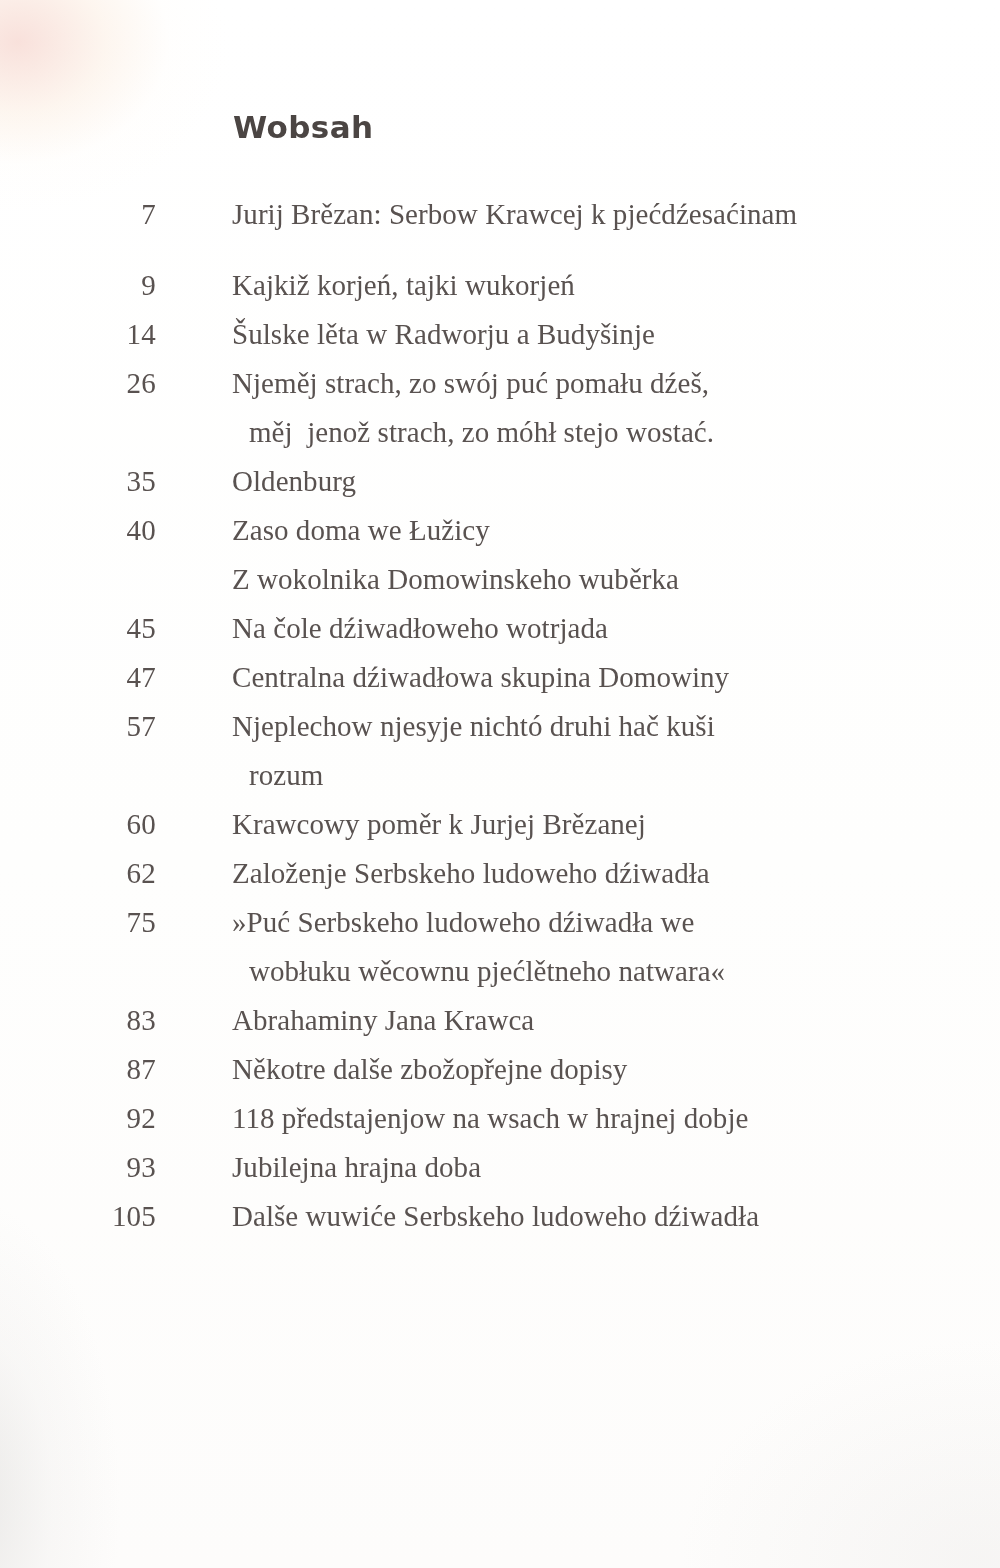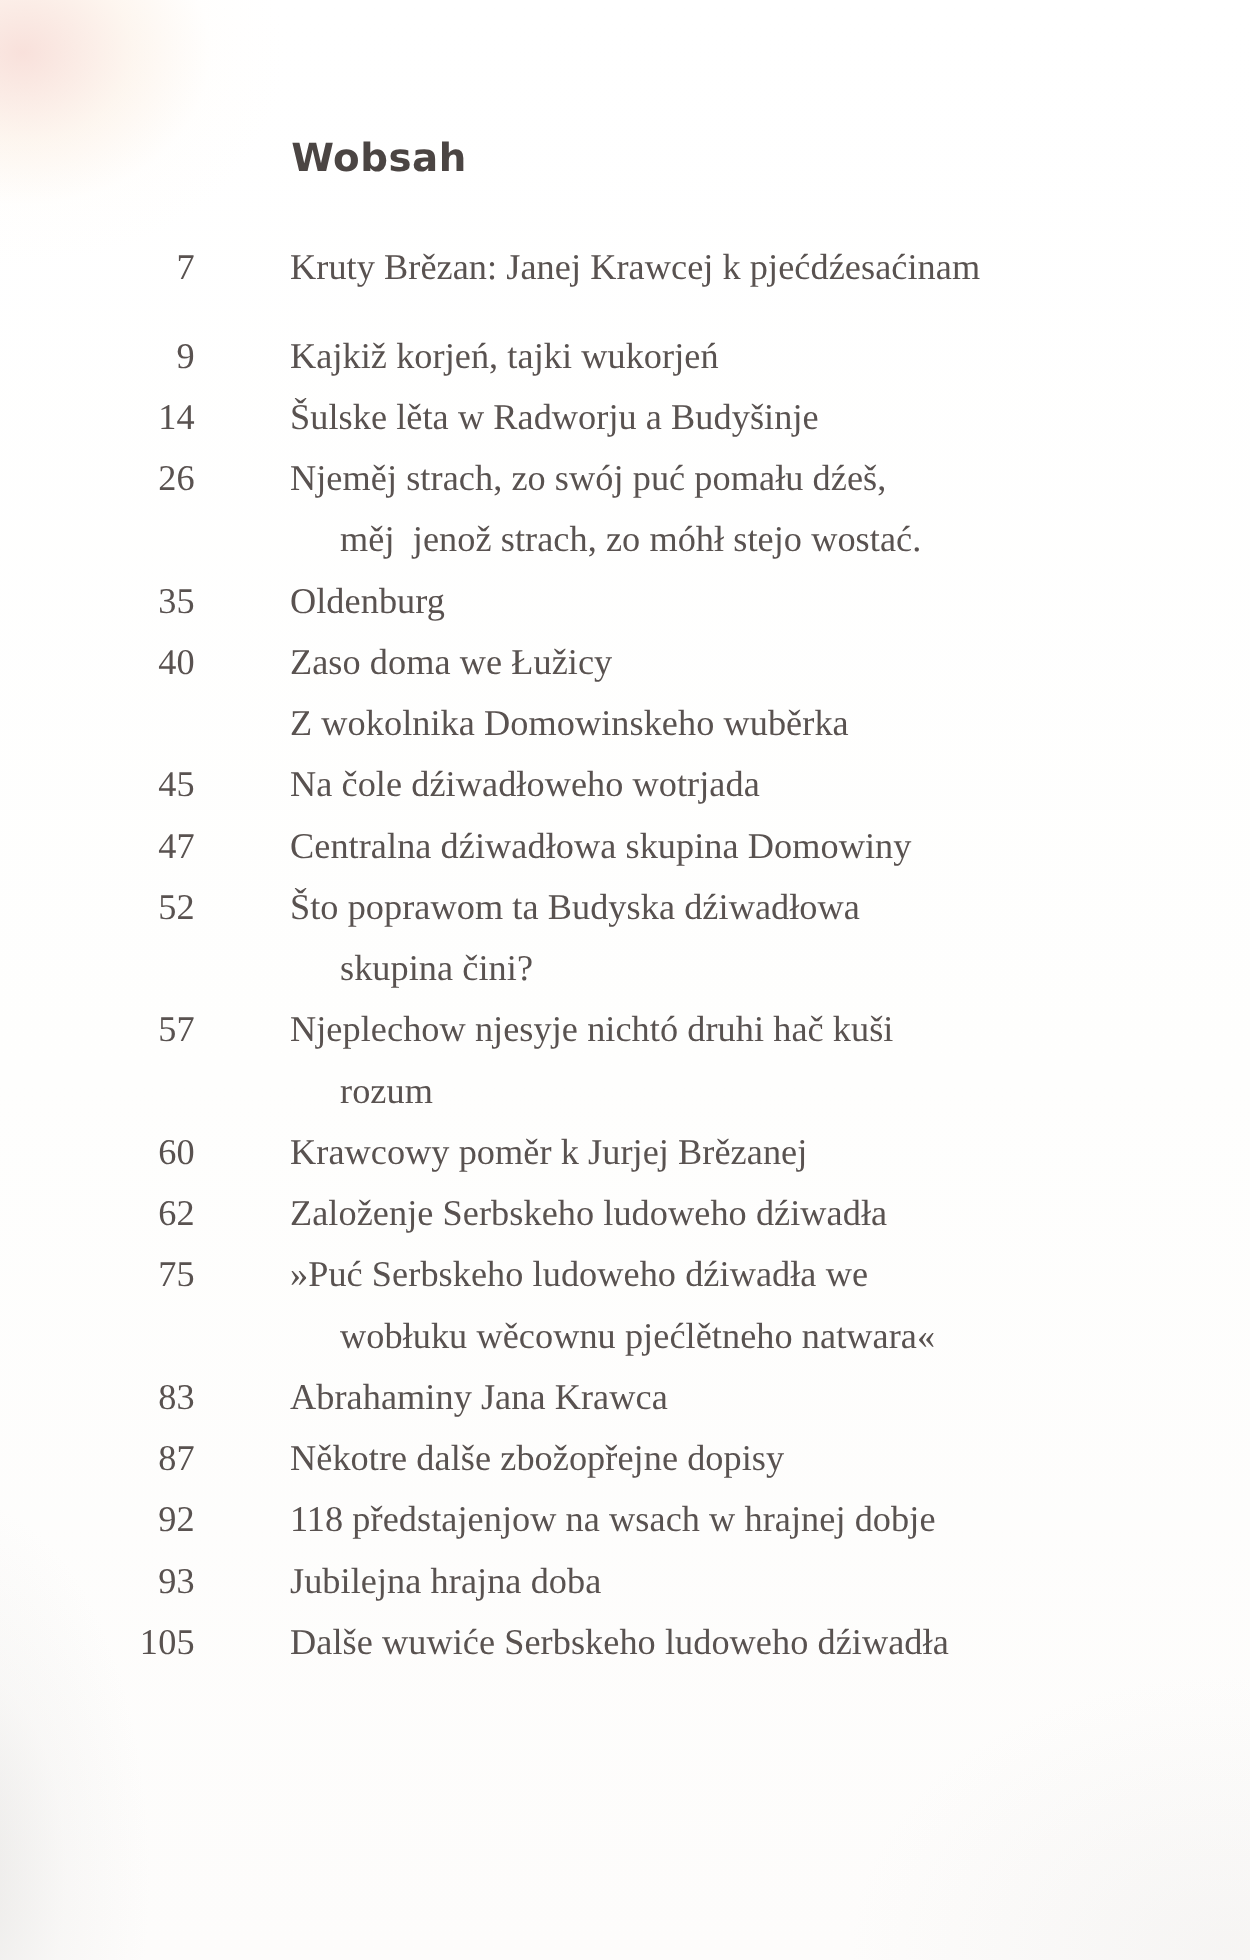--- a/index.html
+++ b/index.html
@@ -93,37 +93,37 @@
     left: 232px;
     top: 0;
     right: 40px;
     font-size: 29px;
     line-height: 49px;
     color: #595250;
     white-space: pre;
     letter-spacing: 0.05px;
   }
   .toc-title.cont {
-    left: 272px;
+    left: 249px;
   }
 </style>
 </head>
 <body>
 
 <div id="page-surface"></div>
 
 <div id="content">
 
   <h1 id="toc-heading">Wobsah</h1>
 
   <div id="toc-list">
       <div class="toc-entry gap-after">
         <div class="toc-line">
           <span class="toc-page">7</span>
-          <span class="toc-title">Kruty Brězan: Janej Krawcej k pjećdźesaćinam</span>
+          <span class="toc-title">Jurij Brězan: Serbow Krawcej k pjećdźesaćinam</span>
         </div>
       </div>
       <div class="toc-entry">
         <div class="toc-line">
           <span class="toc-page">9</span>
           <span class="toc-title">Kajkiž korjeń, tajki wukorjeń</span>
         </div>
       </div>
       <div class="toc-entry">
         <div class="toc-line">
@@ -164,29 +164,20 @@
         </div>
       </div>
       <div class="toc-entry">
         <div class="toc-line">
           <span class="toc-page">47</span>
           <span class="toc-title">Centralna dźiwadłowa skupina Domowiny</span>
         </div>
       </div>
       <div class="toc-entry">
         <div class="toc-line">
-          <span class="toc-page">52</span>
-          <span class="toc-title">Što poprawom ta Budyska dźiwadłowa</span>
-        </div>
-        <div class="toc-line">
-          <span class="toc-title cont">skupina čini?</span>
-        </div>
-      </div>
-      <div class="toc-entry">
-        <div class="toc-line">
           <span class="toc-page">57</span>
           <span class="toc-title">Njeplechow njesyje nichtó druhi hač kuši</span>
         </div>
         <div class="toc-line">
           <span class="toc-title cont">rozum</span>
         </div>
       </div>
       <div class="toc-entry">
         <div class="toc-line">
           <span class="toc-page">60</span>

